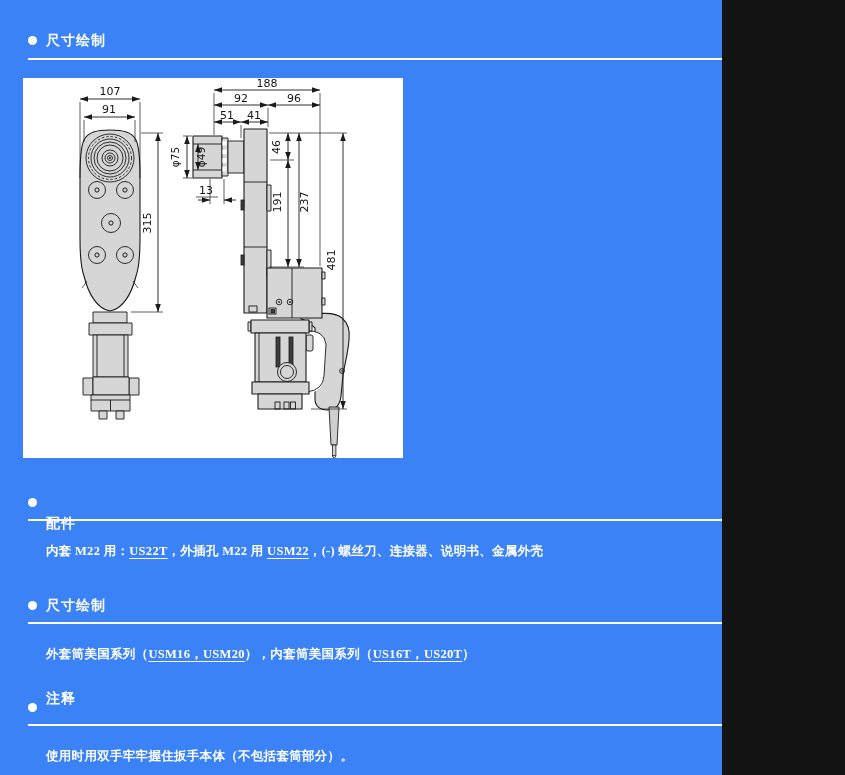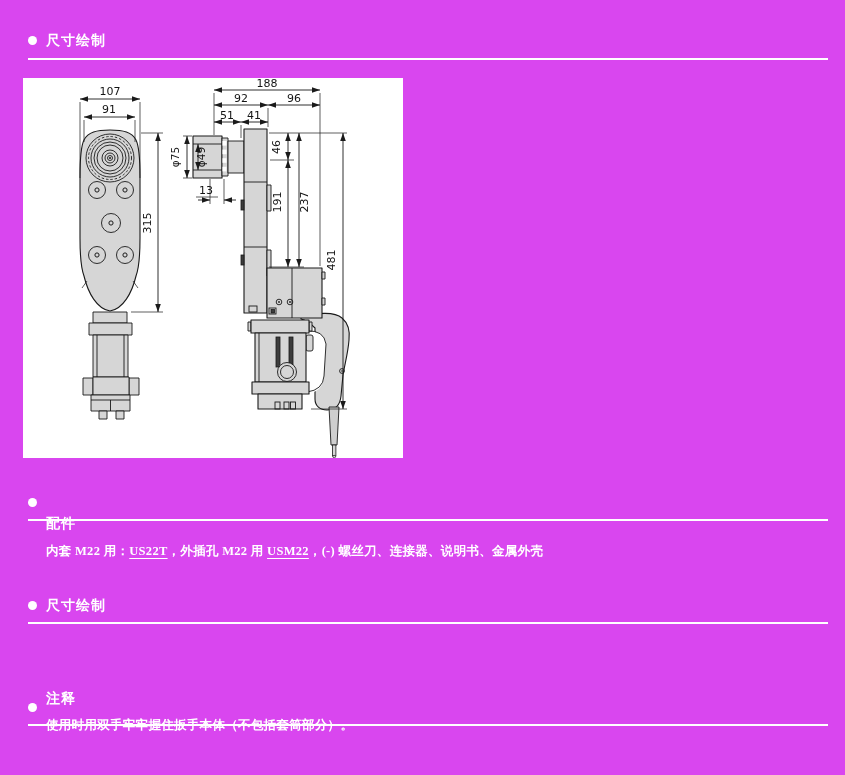--- a/index.html
+++ b/index.html
@@ -1,18 +1,18 @@
 <!DOCTYPE html>
 <html><head>
 <meta charset="utf-8">
 <style>
   * { margin:0; padding:0; box-sizing:border-box; }
   html,body { background:#131313; }
   #stage {
-    position:relative; width:845px; height:775px; background:#d946ef;
+    position:relative; width:722px; height:775px; background:#3b82f6;
     font-family:"Liberation Sans","DejaVu Sans",sans-serif; overflow:hidden;
   }
   .sec-title {
     position:absolute; left:46px; color:#ffffff; font-size:14px; font-weight:700;
     letter-spacing:1px; white-space:nowrap;
   }
   .bullet {
     position:absolute; left:28px; width:9px; height:9px; border-radius:50%;
     background:#ffffff;
   }
@@ -244,19 +244,22 @@
   <span class="bullet" style="top:498px"></span>
   <div class="sec-title" style="top:515px">配件</div>
   <div class="rule" style="top:519px"></div>
   <div class="para" style="top:543px">
     <span>内套 M22 用：</span><a class="lnk">US22T</a><span>，外插孔 M22 用 </span><a class="lnk">USM22</a><span>，(-) 螺丝刀、连接器、说明书、金属外壳</span>
   </div>
 
   <span class="bullet" style="top:601px"></span>
   <div class="sec-title" style="top:597px">尺寸绘制</div>
   <div class="rule" style="top:622px"></div>
+  <div class="para" style="top:646px">
+    <span>外套筒美国系列（</span><a class="lnk">USM16，USM20</a><span>），内套筒美国系列（</span><a class="lnk">US16T，US20T</a><span>）</span>
+  </div>
 
   <span class="bullet" style="top:703px"></span>
   <div class="sec-title" style="top:690px">注释</div>
   <div class="rule" style="top:724px"></div>
-  <div class="para" style="top:717px">使用时用双手牢牢握住扳手本体（不包括套筒部分）。</div>
+  <div class="para" style="top:748px">使用时用双手牢牢握住扳手本体（不包括套筒部分）。</div>
 
 </div>
 
 </body></html>

